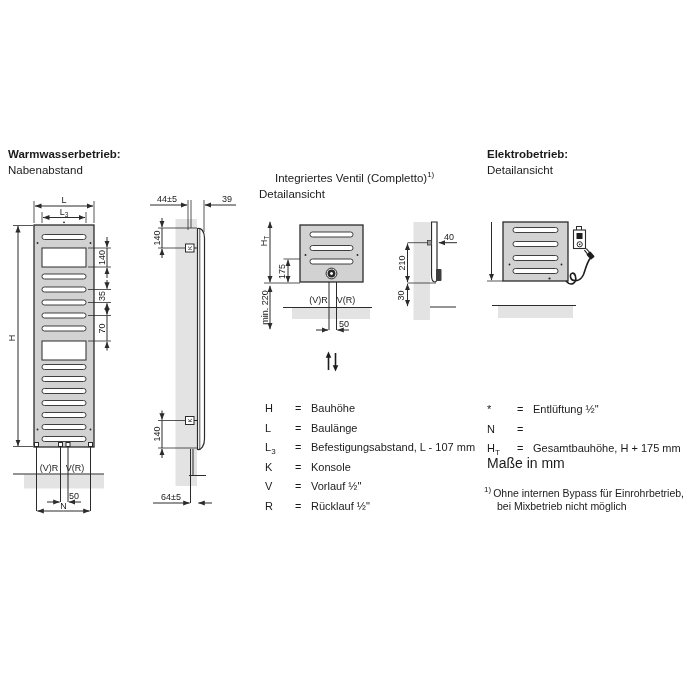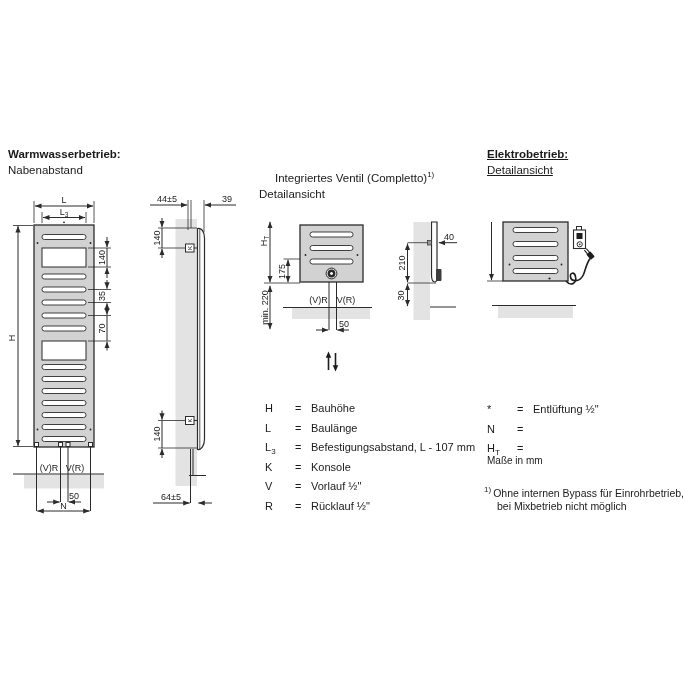--- a/index.html
+++ b/index.html
@@ -18,39 +18,39 @@
   .lnthin{stroke:#2b2b2b;stroke-width:0.8;fill:none;}
   .body{fill:#d2d2d2;stroke:#2b2b2b;stroke-width:1.3;}
   .slat{fill:#ffffff;stroke:#2b2b2b;stroke-width:0.9;}
   .panel{fill:#ffffff;stroke:#2b2b2b;stroke-width:1;}
   .wall{fill:#e3e3e3;}
   .dot{fill:#222;}
   .legend{position:absolute;font-size:11px;line-height:14.4px;}
   .lrow{display:flex;white-space:nowrap;}
   .lsym{width:30px;}
   .leq{width:16px;}
-  .note{position:absolute;font-size:10px;white-space:nowrap;}
+  .note{position:absolute;font-size:14px;white-space:nowrap;}
   .fn{position:absolute;font-size:10.5px;line-height:13px;width:210px;
       padding-left:13px;text-indent:-13px;}
   .fn sup{margin-right:2px;}
 </style>
 </head>
 <body>
 
 <div class="canvas">
 
   <div class="hdr" style="left:8px;top:146px;">
     <div class="t">Warmwasserbetrieb:</div>
     <div>Nabenabstand</div>
   </div>
   <div class="hdr reg" style="left:259px;top:167px;">
     <div class="t"><span>Integriertes Ventil (Completto)</span><sup>1)</sup></div>
     <div>Detailansicht</div>
   </div>
-  <div class="hdr" style="left:487px;top:146px;text-decoration:underline;">
+  <div class="hdr" style="left:487px;top:146px;">
     <div class="t">Elektrobetrieb:</div>
     <div>Detailansicht</div>
   </div>
 
   <svg width="700" height="700" viewBox="0 0 700 700">
     <defs>
       <marker id="ah" viewBox="0 0 8 8" refX="6.5" refY="4" markerWidth="8" markerHeight="8" orient="auto" markerUnits="userSpaceOnUse">
         <path d="M0,1.4 L6.5,4 L0,6.6 Z" fill="#2b2b2b"></path>
       </marker>
     </defs>
@@ -391,20 +391,21 @@
       <span class="leq">=</span>
       <span class="ltxt">Entlüftung ½"</span>
     </div>
     <div class="lrow">
       <span class="lsym"><span>N</span><sub></sub></span>
       <span class="leq">=</span>
     </div>
     <div class="lrow">
       <span class="lsym"><span>H</span><sub>T</sub></span>
       <span class="leq">=</span>
+      <span class="ltxt">Gesamtbauhöhe, H + 175 mm</span>
     </div>
   </div>
 
   <div class="note" style="left:487px;top:455px;">Maße in mm</div>
 
   <div class="fn" style="left:484px;top:483px;">
     <sup>1)</sup><span>Ohne internen Bypass für Einrohrbetrieb,</span><br>
     <span>bei Mixbetrieb nicht möglich</span>
   </div>
 

